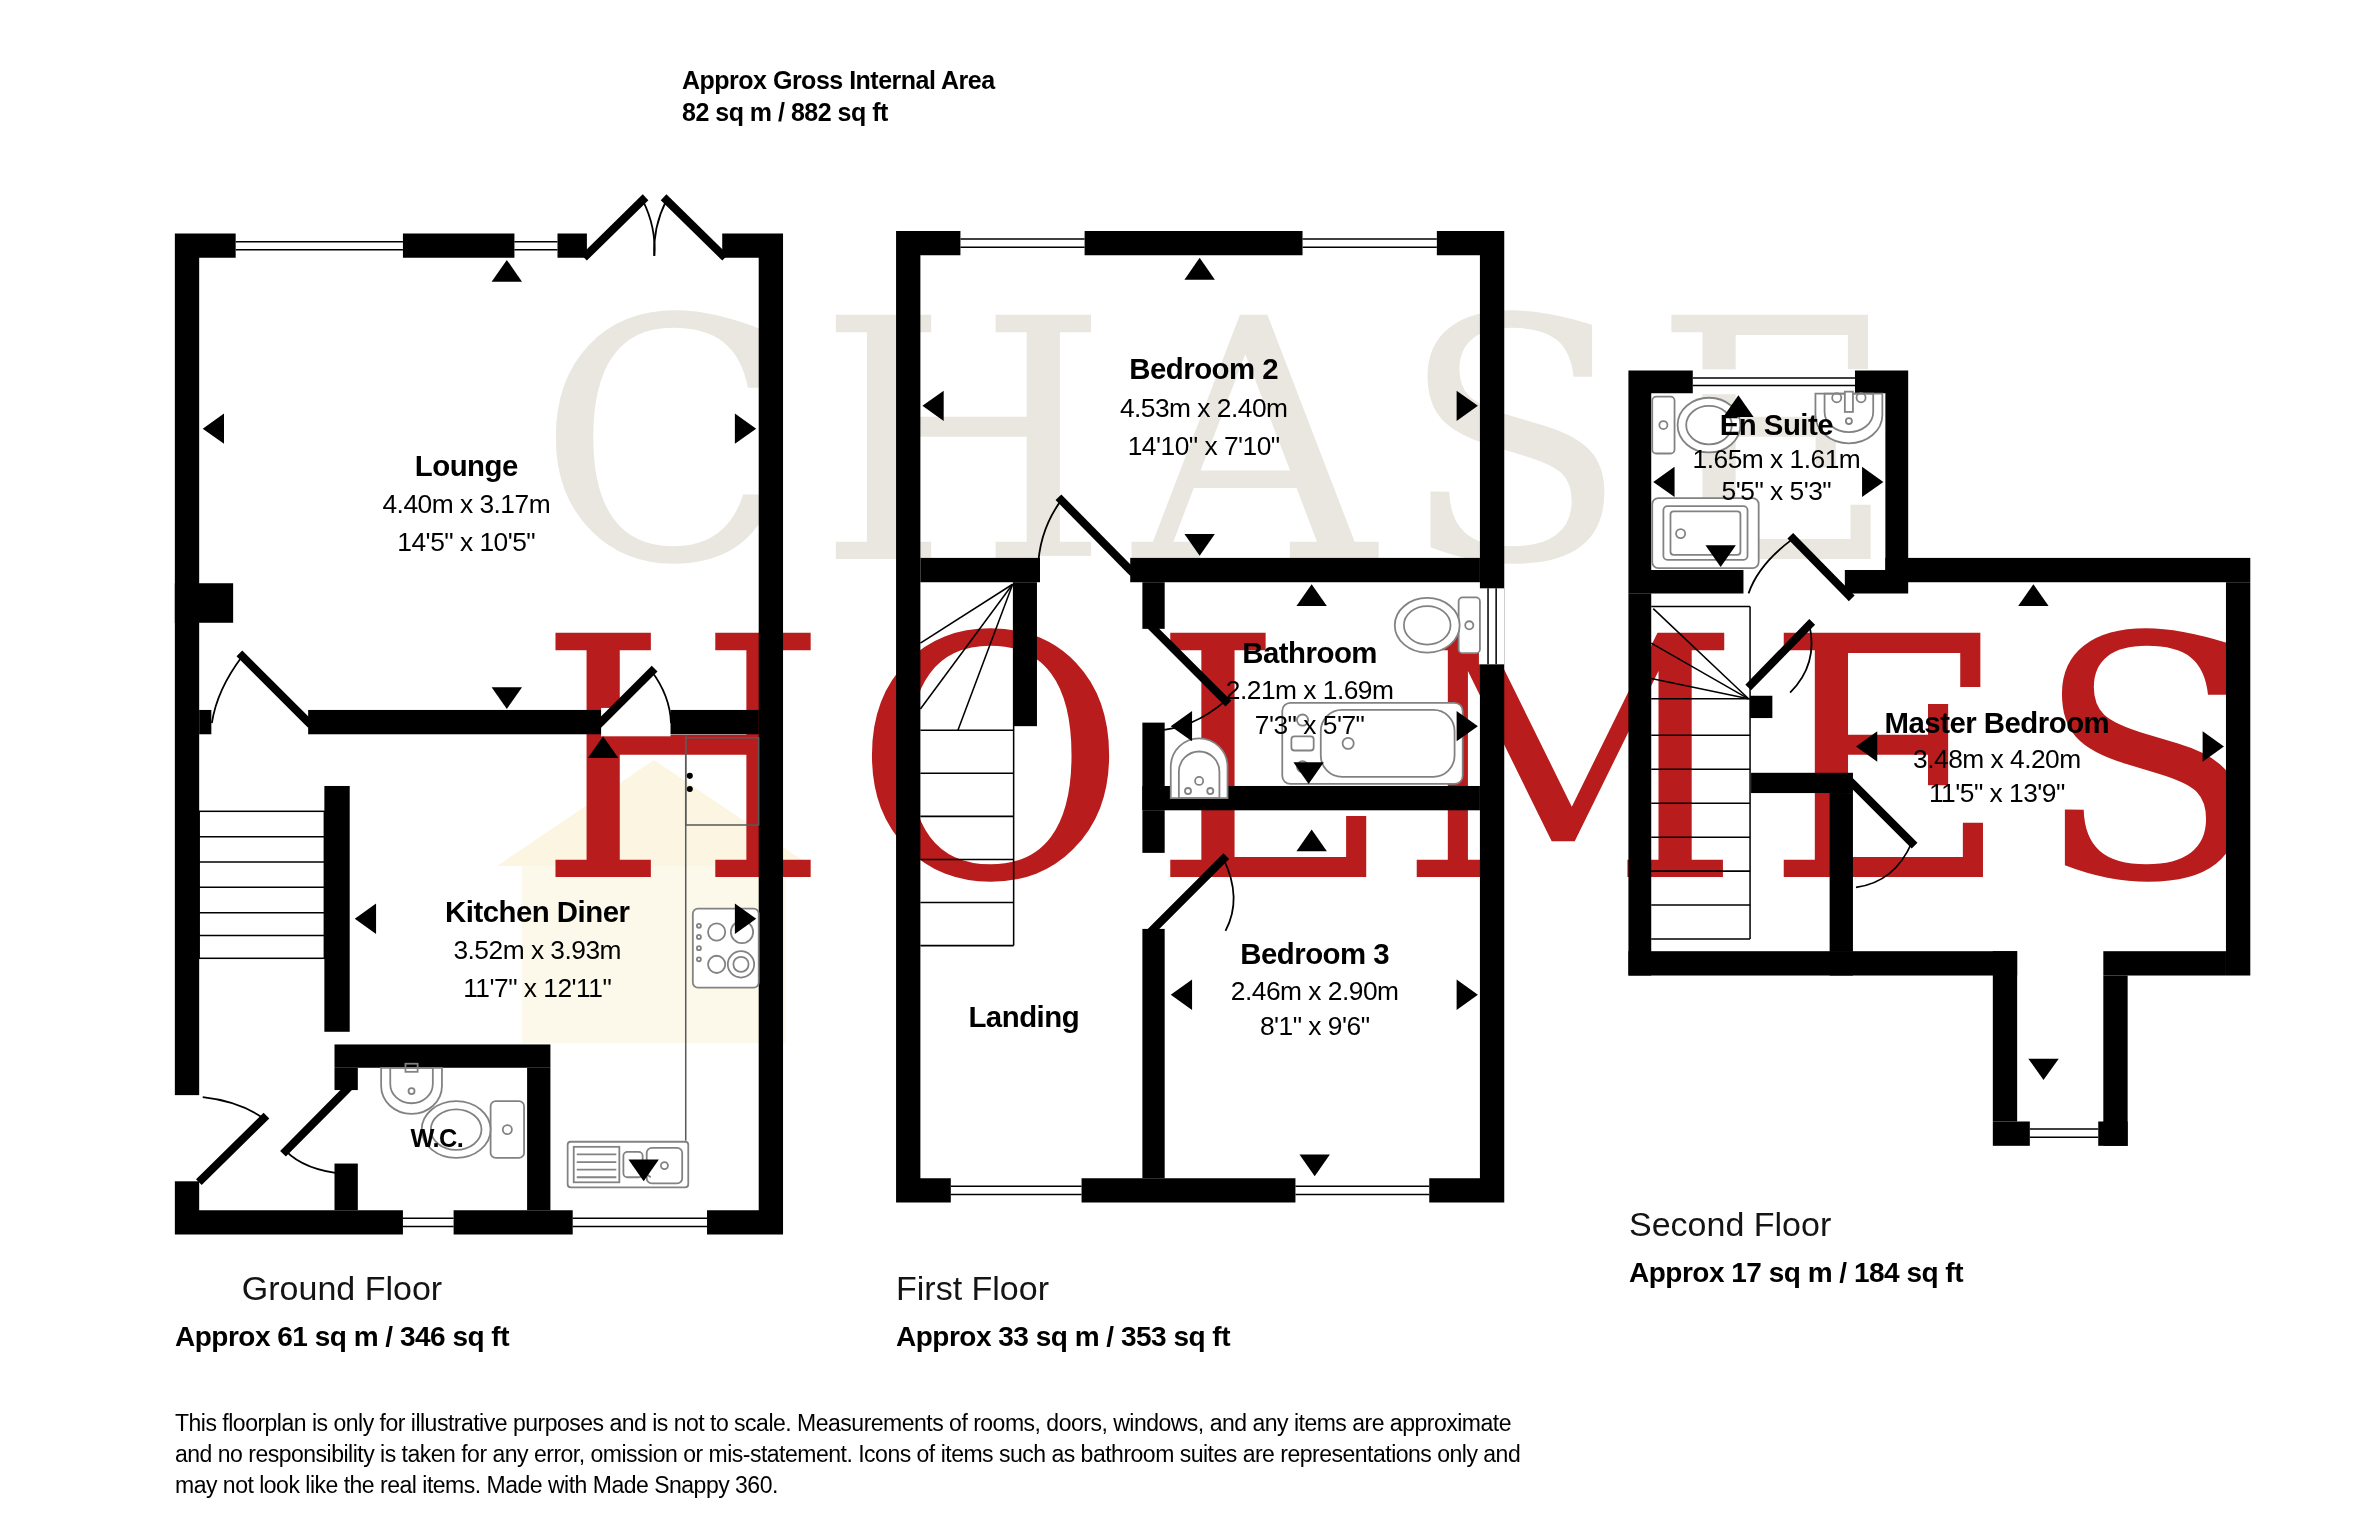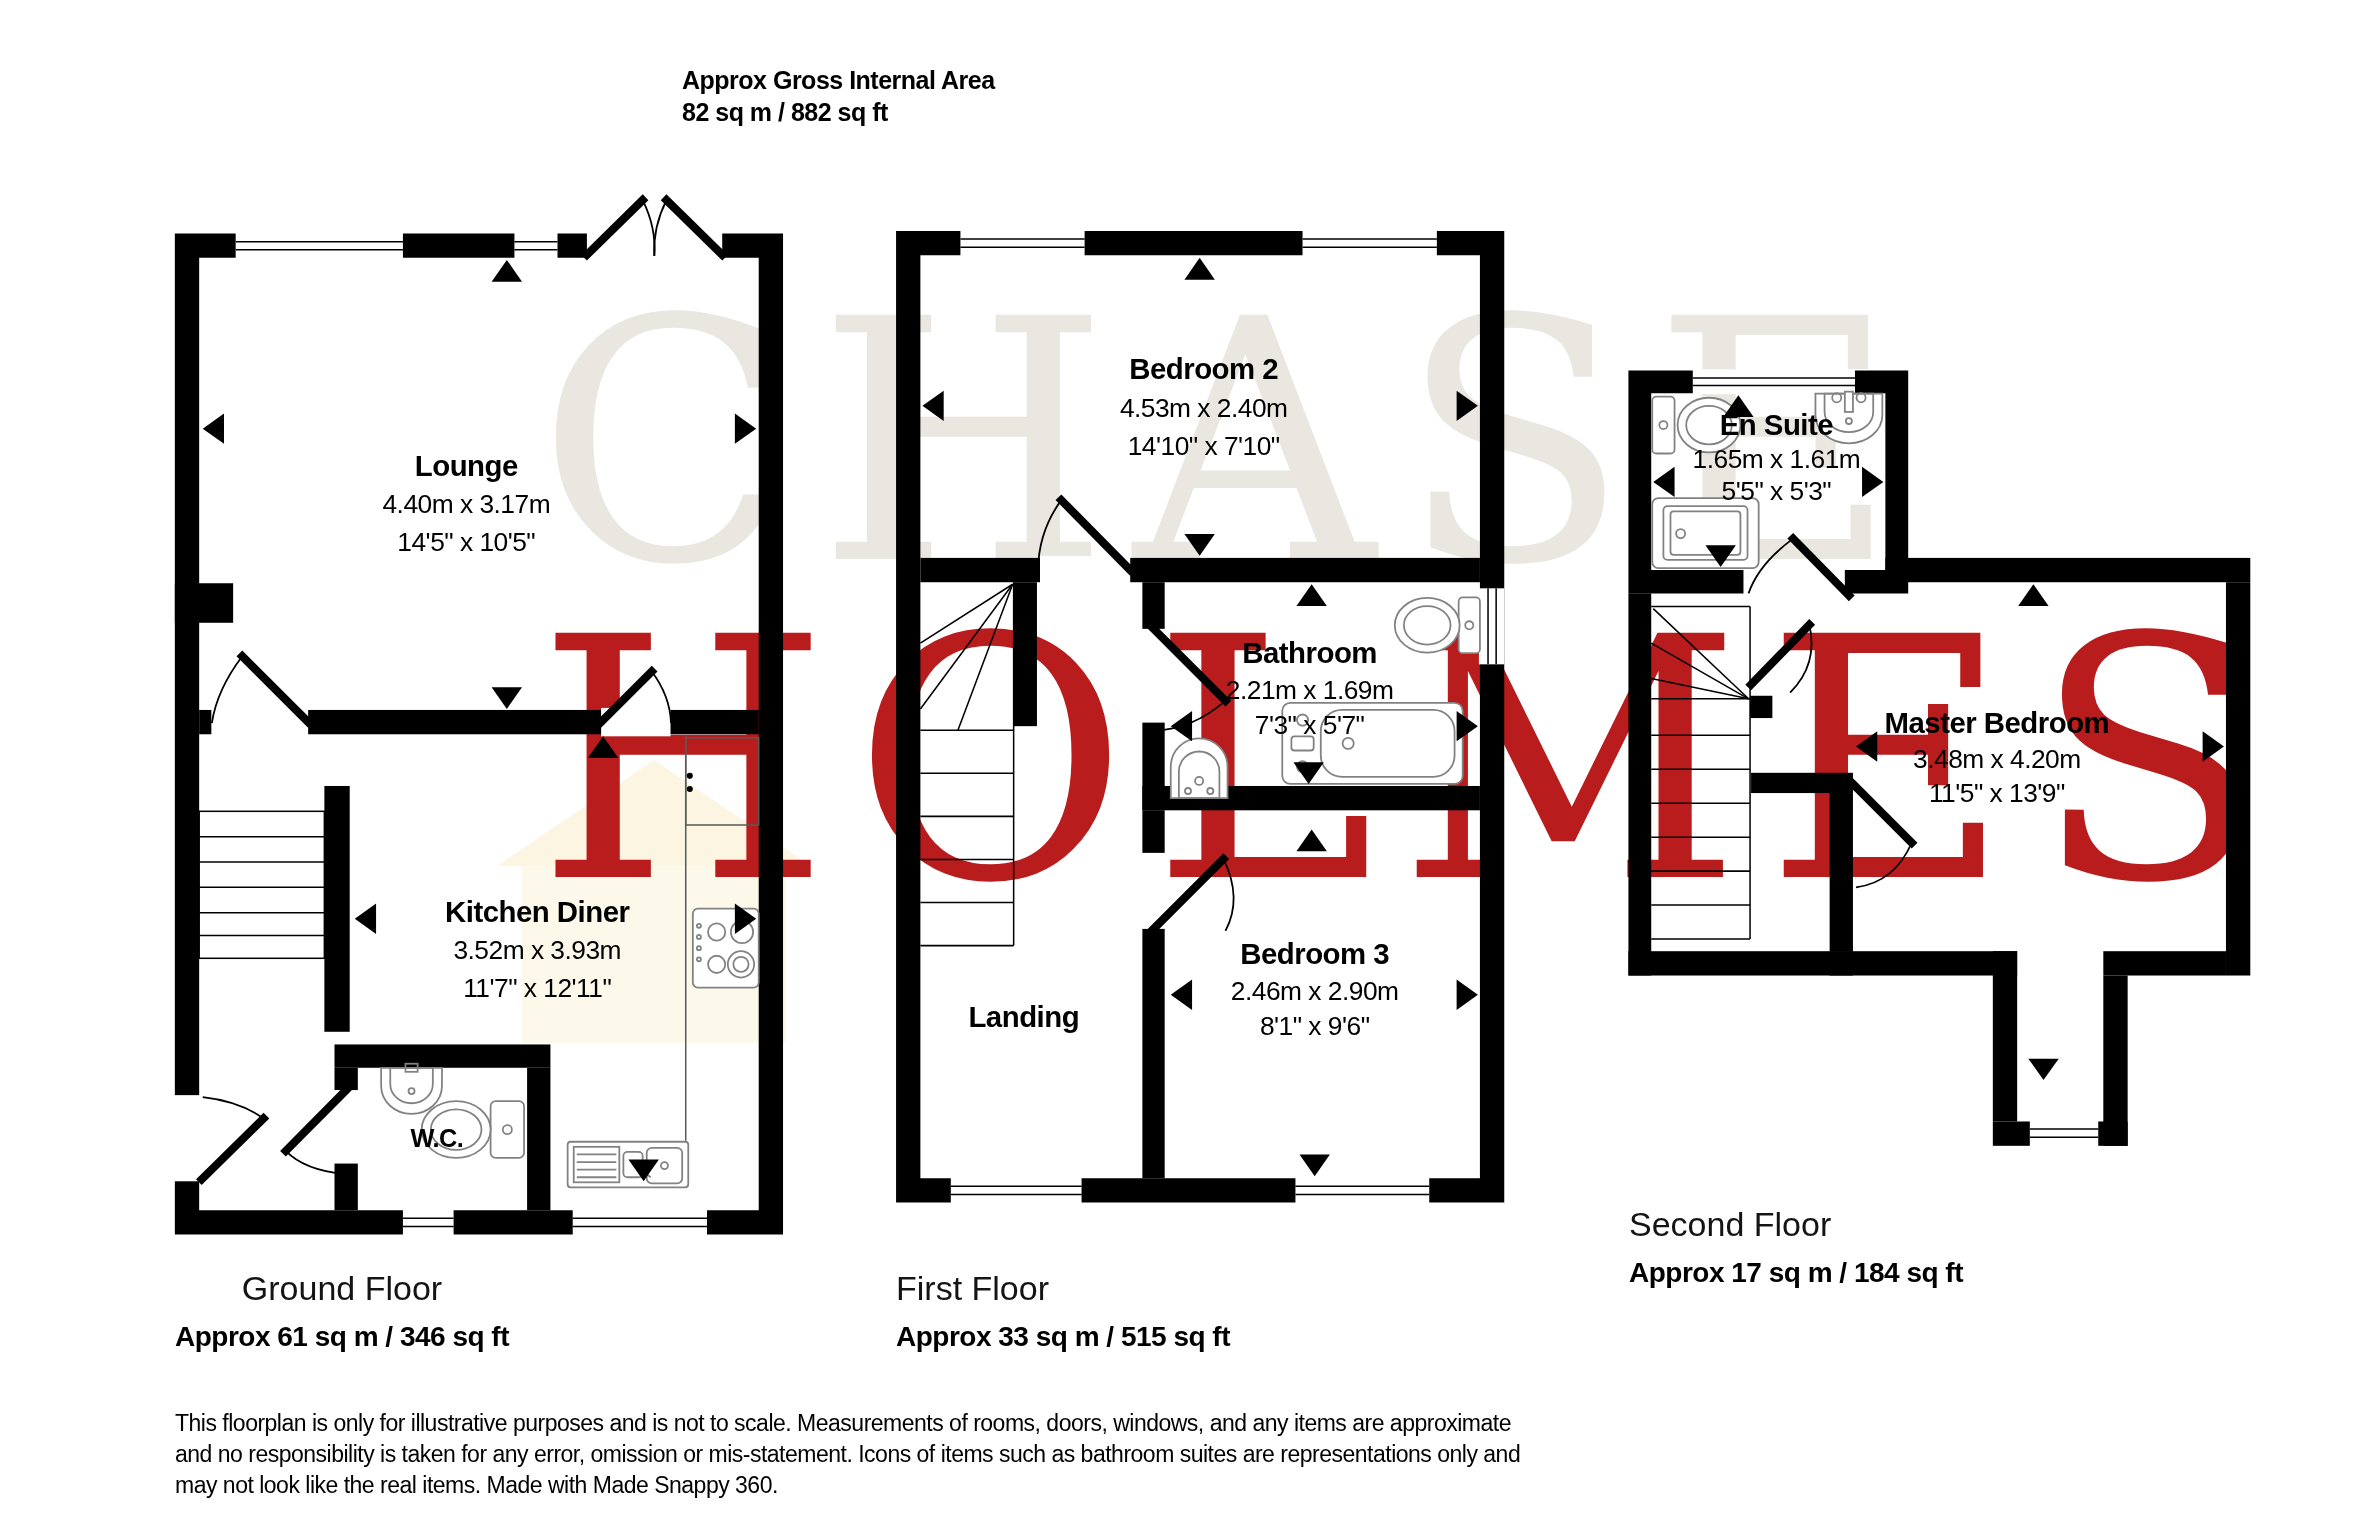--- a/index.html
+++ b/index.html
@@ -402,21 +402,21 @@
   <div>Approx Gross Internal Area</div>
   <div>82 sq m / 882 sq ft</div>
 </div>
 
 <div id="caption-ground" class="html-text caption">
   <div class="floor-title">Ground Floor</div>
   <div class="floor-area">Approx 61 sq m / 346 sq ft</div>
 </div>
 <div id="caption-first" class="html-text caption">
   <div class="floor-title">First Floor</div>
-  <div class="floor-area">Approx 33 sq m / 515 sq ft</div>
+  <div class="floor-area">Approx 33 sq m / 353 sq ft</div>
 </div>
 <div id="caption-second" class="html-text caption">
   <div class="floor-title">Second Floor</div>
   <div class="floor-area">Approx 17 sq m / 184 sq ft</div>
 </div>
 
 <div id="disclaimer" class="html-text">
   <div>This floorplan is only for illustrative purposes and is not to scale. Measurements of rooms, doors, windows, and any items are approximate</div>
   <div>and no responsibility is taken for any error, omission or mis-statement. Icons of items such as bathroom suites are representations only and</div>
   <div>may not look like the real items. Made with Made Snappy 360.</div>

